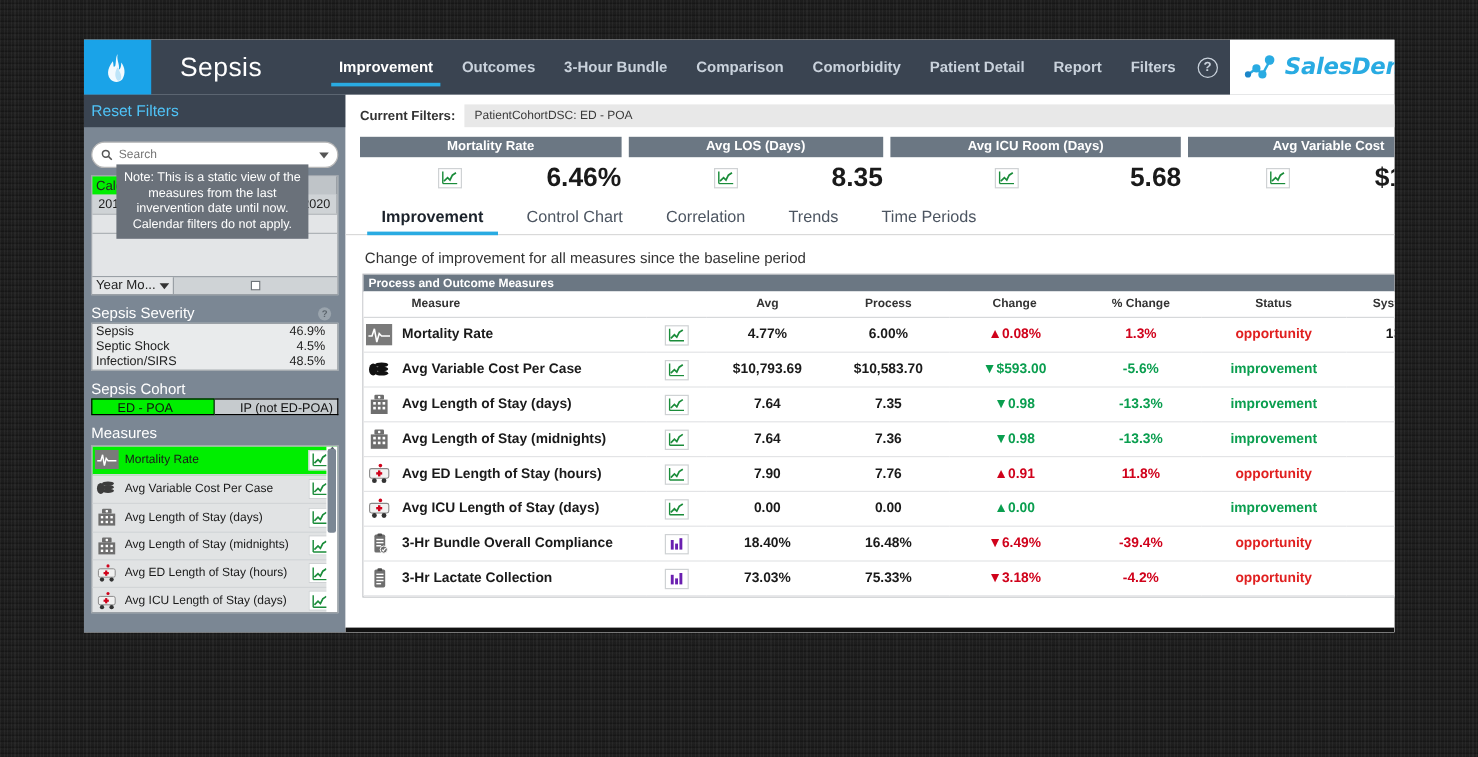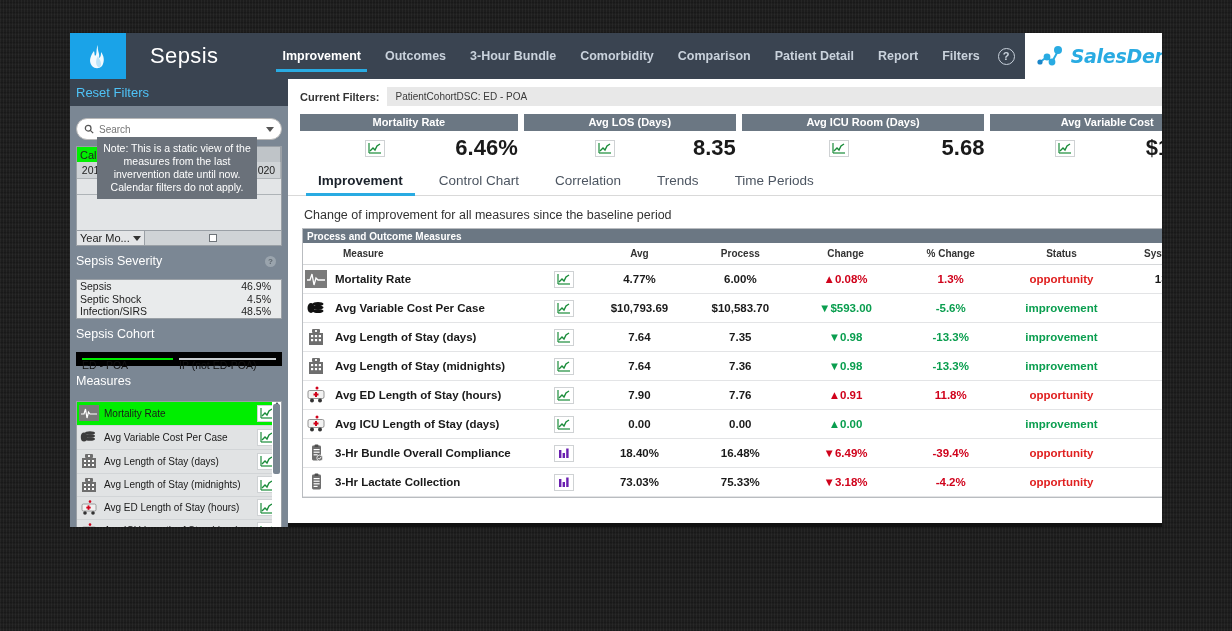--- a/index.html
+++ b/index.html
@@ -124,38 +124,38 @@
   .chk{ width:8px;height:8px;border:1px solid #6e7479;background:#fff;}
 
   
   .note{
     position:absolute; left:27px; top:58px; width:160px;
     background:#6a717a; color:#ffffff; font-size:10.5px; line-height:13px;
     text-align:center; padding:5px 4px;
   }
 
   .sect-title{
-    color:#ffffff; font-size:12.5px; padding:8px 6px 11px 6px;
+    color:#ffffff; font-size:12.5px; padding:8px 6px 1px 6px;
     display:flex; align-items:center; justify-content:space-between;text-align:right;
   }
   .sect-help{
     width:11px;height:11px;border-radius:50%;background:#9aa4ad;color:#5d666e;
     font-size:8px; display:flex;align-items:center;justify-content:center;
     margin-right:6px; font-weight:bold;
   }
   .sevbox{ margin:0 6px; background:#e9ebec; border:1px solid #9aa0a6; }
   .sevrow{
     display:flex; justify-content:space-between; font-size:10.5px; color:#222;
     padding:0 10px 0 3px; height:12.6px; line-height:12.6px;
   }
 
   .cohortrow{ display:flex; margin:0 6px; height:14px; font-size:10.5px;}
   .cohortrow div{
-    flex:1 1 50%; color:#111; padding-left:0; line-height:14px;
-    border:6px solid #000000;
+    flex:1 1 50%; color:#111; padding-left:21px; line-height:14px;
+    border:1px solid #000000;
   }
   .cohortrow .sel{ background:#00ee00; }
   .cohortrow .un{ background:#c6cbce; border-left:0; }
 
   .measbox{
     margin:2px 6px 0 6px; background:#e1e3e4; border:1px solid #9aa0a6;
     height:140px; overflow:hidden; position:relative;
   }
   .mrow{
     display:flex; align-items:center; height:24px; gap:4px;
@@ -264,22 +264,22 @@
           <path d="M13 25 C10 22 11 17 13 14 C14 17 16 19 16 22 C16 24 15 26 13 25 Z" fill="#1aa3e8" opacity="0.25"></path>
         </g>
       </svg>
     </div>
     <div class="brand-title">Sepsis</div>
     <div class="navspacer"></div>
     <div class="navitems">
       <div class="navitem active">Improvement</div>
       <div class="navitem">Outcomes</div>
       <div class="navitem">3-Hour Bundle</div>
+      <div class="navitem">Comparison</div>
       <div class="navitem">Comorbidity</div>
-      <div class="navitem">Comparison</div>
       <div class="navitem">Patient Detail</div>
       <div class="navitem">Report</div>
       <div style="flex:1 1 auto"></div>
       <div class="navitem">Filters</div>
       <div class="helpbtn">?</div>
       <div style="width:10px"></div>
     </div>
     <div class="logo-box">
       <svg width="30" height="22" viewBox="0 0 30 22">
         <line x1="5" y1="17" x2="12" y2="12" stroke="#29abe2" stroke-width="2"></line>

